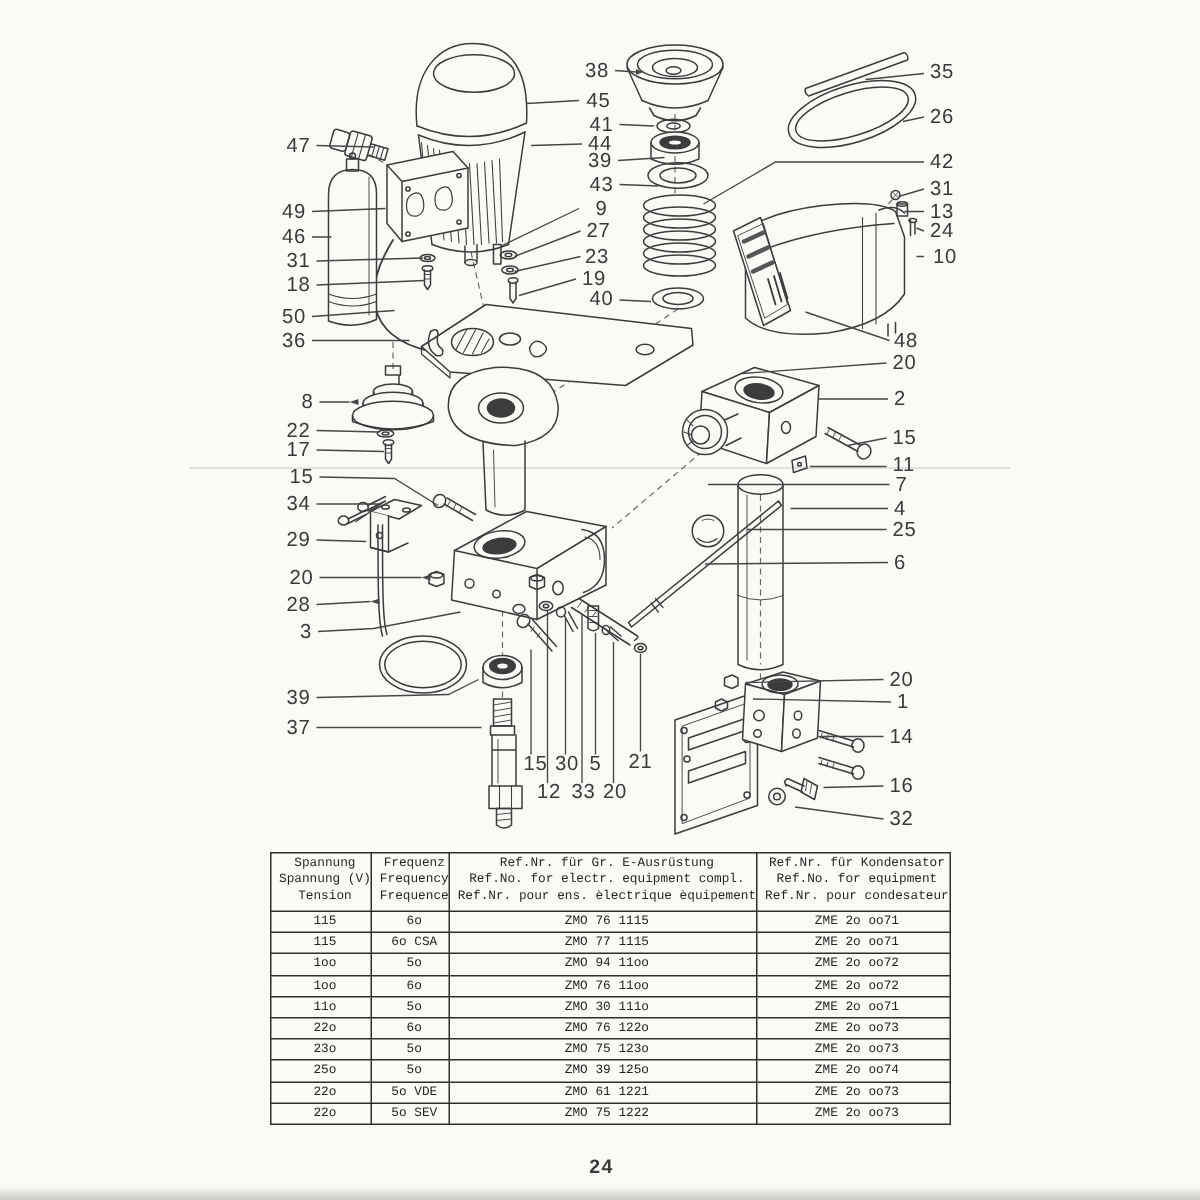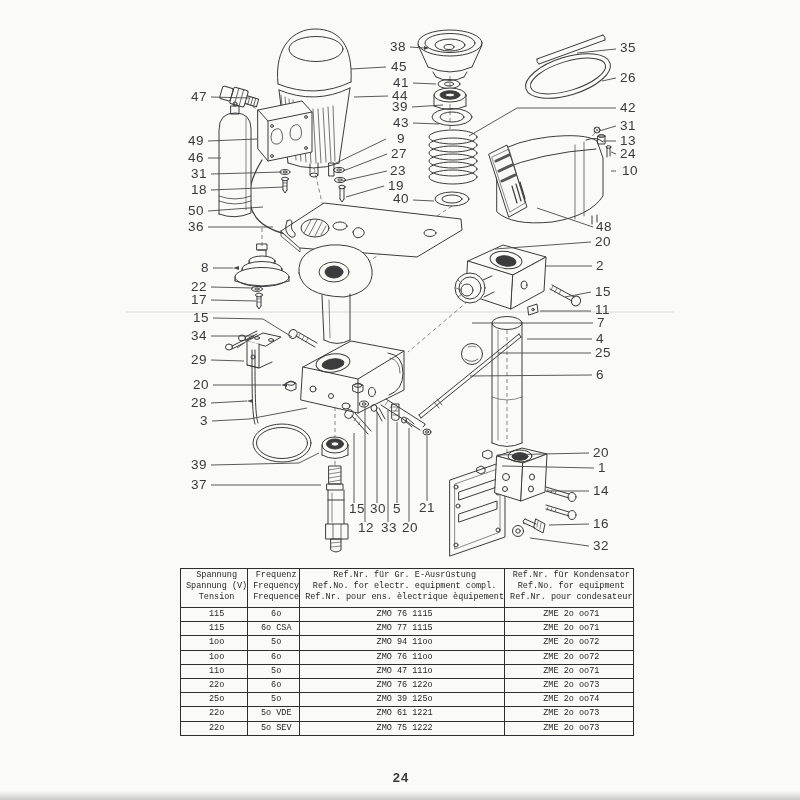--- a/index.html
+++ b/index.html
@@ -491,30 +491,36 @@
         </tr>
         <tr>
           <td>1oo</td>
           <td>6o</td>
           <td>ZMO 76 11oo</td>
           <td>ZME 2o oo72</td>
         </tr>
         <tr>
           <td>11o</td>
           <td>5o</td>
-          <td>ZMO 47 111o</td>
+          <td>ZMO 30 111o</td>
           <td>ZME 2o oo71</td>
         </tr>
         <tr>
           <td>22o</td>
           <td>6o</td>
           <td>ZMO 76 122o</td>
           <td>ZME 2o oo73</td>
         </tr>
         <tr>
+          <td>23o</td>
+          <td>5o</td>
+          <td>ZMO 75 123o</td>
+          <td>ZME 2o oo73</td>
+        </tr>
+        <tr>
           <td>25o</td>
           <td>5o</td>
           <td>ZMO 39 125o</td>
           <td>ZME 2o oo74</td>
         </tr>
         <tr>
           <td>22o</td>
           <td>5o VDE</td>
           <td>ZMO 61 1221</td>
           <td>ZME 2o oo73</td>

